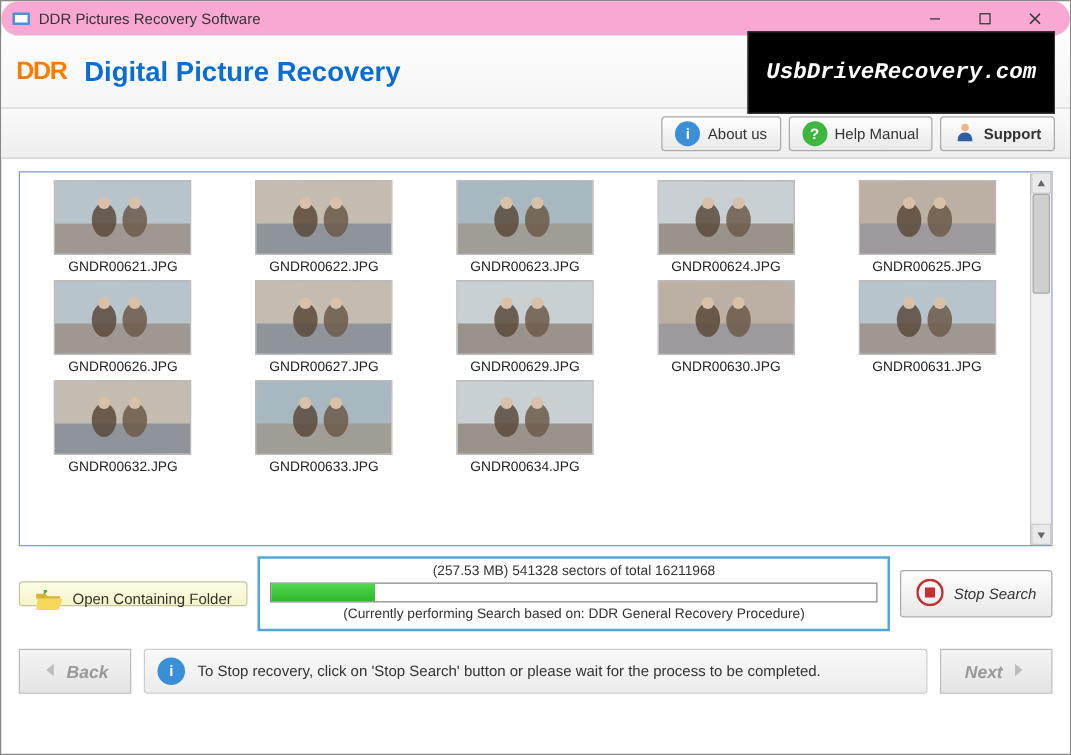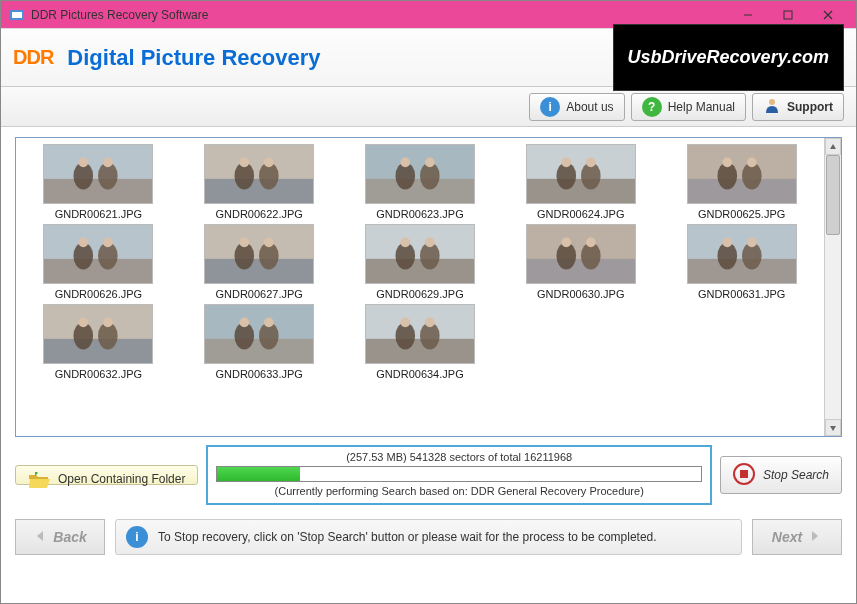--- a/index.html
+++ b/index.html
@@ -1,24 +1,24 @@
 <!DOCTYPE html>
 <html><head>
 <meta charset="utf-8">
 <style>
 * { box-sizing: border-box; margin: 0; padding: 0; }
 body { font-family: "Segoe UI", Tahoma, sans-serif; font-size: 12px; background: #fff; width: 857px; height: 604px; overflow: hidden; border: 1px solid #888; }
-.titlebar { height: 28px; display: flex; align-items: center; padding: 0 8px; border-bottom: 1px solid #ddd; background: #ec4899; }
+.titlebar { height: 28px; display: flex; align-items: center; padding: 0 8px; border-bottom: 1px solid #ddd; background: #f9a8d4; border-radius: 14px; }
 .titlebar .app-icon { width: 16px; height: 16px; margin-right: 6px; }
 .titlebar .title { flex: 1; font-size: 12px; color: #333; }
 .titlebar .win-btn { width: 40px; height: 28px; display: flex; align-items: center; justify-content: center; cursor: pointer; }
 .header { height: 58px; background: linear-gradient(#fdfdfd,#f5f5f5); border-bottom: 1px solid #ccc; display: flex; align-items: center; padding: 0 12px; }
 .ddr-logo { font-family: Arial Black, Arial, sans-serif; font-weight: 900; font-size: 20px; color: #ff7a00; letter-spacing: -1px; text-shadow: 0 1px 0 #fff; margin-right: 14px; }
 .header-title { font-size: 22px; color: #0a6dd6; font-weight: 600; flex: 1; }
-.brand-box { background: #000; color: #fff; font-style: italic; font-weight: 700; font-size: 18px; padding: 22px 14px; border: 1px solid #333; font-family: Liberation Sans, sans-serif; }
+.brand-box { background: #000; color: #fff; font-style: italic; font-weight: 700; font-size: 18px; padding: 22px 14px; border: 1px solid #333; font-family: Liberation Mono, monospace; }
 .toolbar { height: 40px; display: flex; align-items: center; justify-content: flex-end; gap: 6px; padding: 0 12px; background: linear-gradient(#fafafa,#eee); border-bottom: 1px solid #ccc; }
 .tbtn { display: flex; align-items: center; gap: 6px; background: linear-gradient(#fefefe,#e8e8e8); border: 1px solid #aaa; border-radius: 3px; padding: 4px 10px; cursor: pointer; font-size: 12px; color: #333; height: 28px; }
 .content { padding: 10px 14px 6px 14px; }
 .thumb-panel { border: 1px solid #7a9cc6; background: #fff; height: 300px; position: relative; display: flex; }
 .thumb-scroll { flex: 1; overflow: hidden; padding: 6px 4px; }
 .grid { display: grid; grid-template-columns: repeat(5, 1fr); gap: 4px 4px; }
 .cell { display: flex; flex-direction: column; align-items: center; }
 .thumb { width: 110px; height: 60px; background: linear-gradient(135deg,#b8a898,#8a9aa8 50%,#c0b4a4); border: 1px solid #bbb; display: flex; align-items: center; justify-content: center; overflow: hidden; position: relative; }
 .thumb svg { width: 100%; height: 100%; }
 .fname { font-size: 11px; color: #222; margin-top: 4px; text-align: center; }

